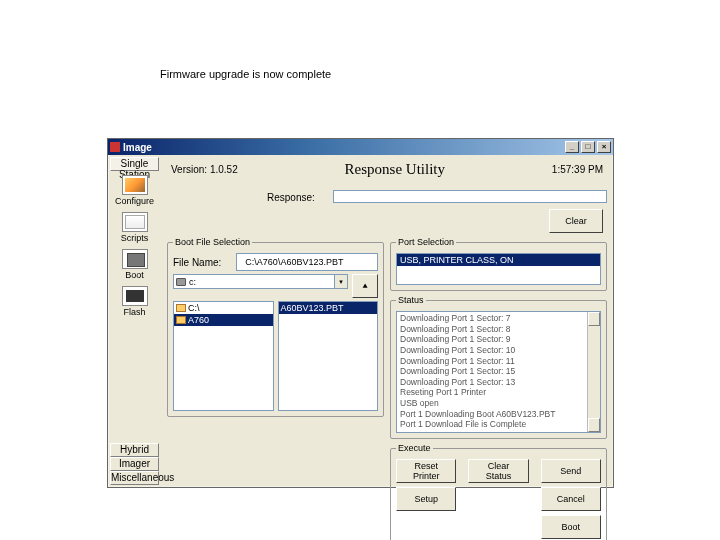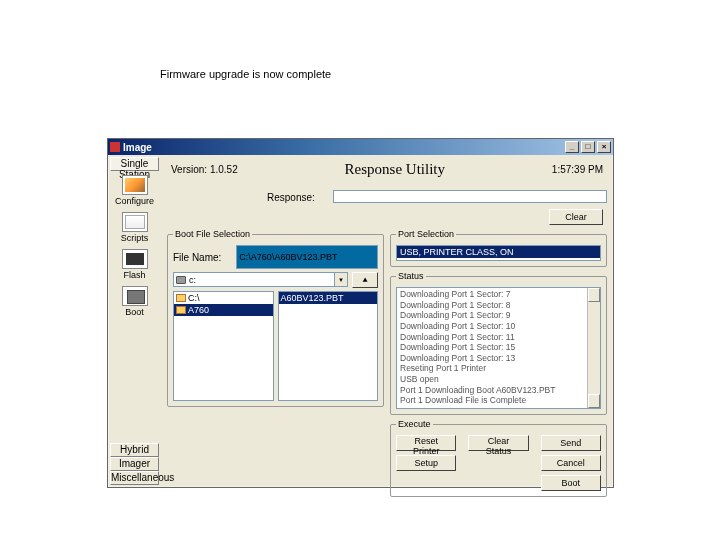--- a/index.html
+++ b/index.html
@@ -115,21 +115,21 @@
     display:flex;align-items:flex-end;gap:18px;
     margin: 6px 0 6px 100px;
   }
   .resp-row input {
     flex:1;height:13px;font-size:9px;border:1px solid #7f9db9;background:#fff;
     padding:0 2px;
   }
   .clear-btn-row{ text-align:right; padding-right:4px; margin-bottom:4px }
   .w-btn {
     font-size:9px;
-    height:16px;
+    height:24px;
     min-width:54px;
     border:1px solid #404040;
     border-top-color:#fff;border-left-color:#fff;
     background:#ece9d8;
     padding:0 6px;
   }
 
   .columns {
     display:flex; gap:6px;
   }
@@ -138,21 +138,21 @@
   fieldset.group {
     border: 1px solid #999;
     border-radius:2px;
     padding: 6px 5px 5px;
     margin: 0 0 4px;
   }
   fieldset.group > legend {
     font-size:9px; padding:0 2px;
   }
   .fn-row{display:flex;align-items:center;gap:15px;margin-bottom:3px}
-  .fn-input{flex:1;height:24px;font-size:9px;border:1px solid #7f9db9;background:#0369a1;padding:0 2px}
+  .fn-input{flex:1;height:18px;font-size:9px;border:1px solid #7f9db9;background:#ffffff;padding:0 8px}
   .drive-row{display:flex;gap:4px;margin-bottom:3px}
   .drive-select{
     flex:1;height:15px;font-size:9px;border:1px solid #7f9db9;background:#fff;
     display:flex;align-items:center;padding:0 2px;position:relative
   }
   .drive-select .dd-arrow{
     position:absolute;right:0;top:0;bottom:0;width:13px;
     background:#ece9d8;border-left:1px solid #7f9db9;
     display:flex;align-items:center;justify-content:center;font-size:7px
   }
@@ -163,21 +163,21 @@
     font-size:9px;overflow:hidden;
   }
   .listbox .lb-item{
     padding:1px 2px;display:flex;align-items:center;gap:2px;
   }
   .lb-item.sel{background:#0a246a;color:#fff}
   .folder-ico{width:10px;height:8px;background:#fc6;border:1px solid #a73;display:inline-block}
   .drive-ico{width:10px;height:8px;background:#999;border:1px solid #555;display:inline-block;border-radius:1px}
 
   .portbox{
-    height:16px;border:1px solid #7f9db9;background:#fff;font-size:9px;
+    height:32px;border:1px solid #7f9db9;background:#fff;font-size:9px;
     overflow:hidden;
   }
   .portbox .lb-item{padding:1px 3px}
 
   .statusbox{
     height:122px;border:1px solid #7f9db9;background:#fff;font-size:8.5px;
     color:#555;padding:1px 3px;line-height:1.25;
     overflow:hidden;position:relative;
   }
   .statusbox .sb-line{white-space:nowrap}
@@ -221,26 +221,26 @@
 
       <div class="side-icon-box">
         <span class="side-icon configure"></span>
         <span class="side-label">Configure</span>
       </div>
       <div class="side-icon-box">
         <span class="side-icon scripts"></span>
         <span class="side-label">Scripts</span>
       </div>
       <div class="side-icon-box">
+        <span class="side-icon boot"></span>
+        <span class="side-label">Boot</span>
+      </div>
+      <div class="side-icon-box">
         <span class="side-icon flash"></span>
         <span class="side-label">Flash</span>
-      </div>
-      <div class="side-icon-box">
-        <span class="side-icon boot"></span>
-        <span class="side-label">Boot</span>
       </div>
 
       <div class="sidebar-spacer"></div>
 
       <div class="tab-btn">Hybrid</div>
       <div class="tab-btn">Imager</div>
       <div class="tab-btn">Miscellaneous</div>
     </div>
 
     <div class="main">

